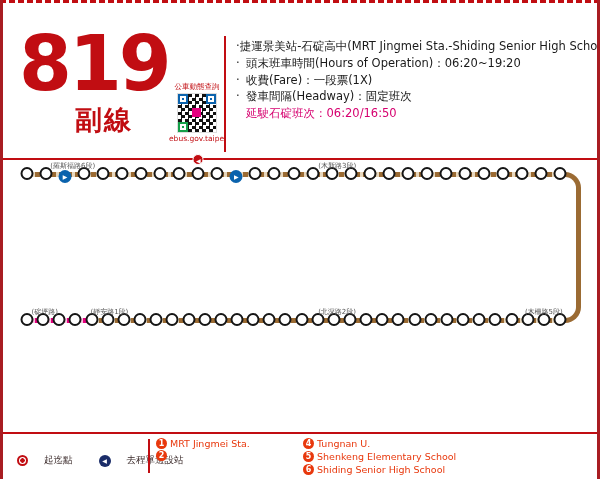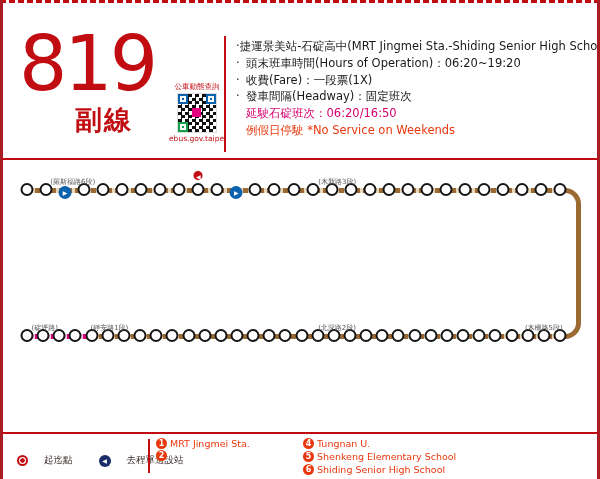--- a/index.html
+++ b/index.html
@@ -8,40 +8,40 @@
   
   .edge{position:absolute;background:#a81d22;z-index:30;}
   #edge-left{left:0;top:0;width:3px;height:479px;}
   #edge-right{right:0;top:0;width:3px;height:479px;}
   #edge-bottom{left:0;bottom:0;width:600px;height:0;border-bottom:3px dashed #c10d12;background:none;}
   
   #topbar{position:absolute;left:0;top:0;width:600px;height:26px;background:#a81d22;
           color:#fff;font-size:11.5px;display:flex;align-items:center;justify-content:center;z-index:31;}
   
   #header{position:absolute;left:3px;top:26px;width:594px;height:132px;}
-  #route-num{position:absolute;left:16px;top:0px;font-size:76px;font-weight:normal;color:#c10d12;line-height:1.0;letter-spacing:-3px;}
+  #route-num{position:absolute;left:16px;top:0px;font-size:76px;font-weight:bold;color:#c10d12;line-height:1.0;letter-spacing:-3px;}
   #route-suffix{position:absolute;left:72px;top:76px;font-size:27px;font-weight:bold;color:#c10d12;letter-spacing:2px;}
   #qr-block{position:absolute;left:166px;top:56px;width:56px;text-align:center;}
   .qr-caption{font-size:7.5px;color:#c10d12;line-height:10px;white-space:nowrap;}
   #qr-img{position:relative;width:38px;height:38px;margin:1px auto;
           background:repeating-conic-gradient(#111 0 25%,#fff 0 50%) 0 0/7px 7px;border:1px solid #ddd;}
   .finder{position:absolute;width:10px;height:10px;border:2px solid #0b63ad;background:#fff;box-sizing:border-box;}
   .finder::after{content:"";position:absolute;left:2px;top:2px;width:2px;height:2px;background:#0b63ad;}
   #f-tl{left:0;top:0;} #f-tr{right:0;top:0;} #f-bl{left:0;bottom:0;border-color:#15a04a;}
   #f-bl::after{background:#15a04a;}
   #f-c{position:absolute;left:14px;top:14px;width:9px;height:9px;background:#e5007f;}
   #hdr-divider{position:absolute;left:221px;top:10px;height:116px;width:2px;background:#c10d12;}
   #info-list{position:absolute;left:233px;top:12px;width:356px;font-size:11.5px;color:#1a1a1a;}
   .info-row{display:flex;line-height:16.8px;white-space:nowrap;}
   .info-row .bullet{width:10px;color:#1a1a1a;}
   .info-row.magenta{color:#d6006f;}
   .info-row.red{color:#e8380d;}
   #header-rule{position:absolute;left:3px;top:158px;width:594px;height:2px;background:#c10d12;}
   
-  #map{position:absolute;left:0;top:164px;width:600px;height:312px;}
+  #map{position:absolute;left:0;top:148px;width:600px;height:312px;}
   .rline{position:absolute;left:27px;width:533px;height:5px;
          background:repeating-linear-gradient(90deg,#9b6b33 0 5px,#e7d7bd 5px 8px);}
   #rline1{top:24px;}
   #rline2{top:170px;}
   #pinkseg{position:absolute;left:27px;top:170px;width:65px;height:5px;
            background:repeating-linear-gradient(90deg,#e5007f 0 5px,#f8c3de 5px 8px);}
   #curve{position:absolute;left:557px;top:24px;width:24px;height:151px;box-sizing:border-box;
          border:5px solid #9b6b33;border-left:none;border-radius:0 16px 16px 0;}
   .stop{position:absolute;width:14px;top:0;height:100%;}
   .dot{position:absolute;left:50%;transform:translateX(-50%);width:9px;height:9px;background:#fff;
@@ -103,21 +103,20 @@
         <div class="info-row ">
           <span class="bullet">‧</span>
           <span>發車間隔(Headway)：固定班次</span>
         </div>
         <div class="info-row magenta">
           <span class="bullet"></span>
           <span>延駛石碇班次：06:20/16:50</span>
         </div>
         <div class="info-row red">
           <span class="bullet"></span>
-          <span>例假日停駛 *No Service on Weekends</span>
         </div>
       </div>
   </div>
   <div id="header-rule"></div>
 
   <div id="map">
     <div class="rline" id="rline1"></div>
     <div class="rline" id="rline2"></div>
     <div id="pinkseg"></div>
     <div id="curve"></div>

